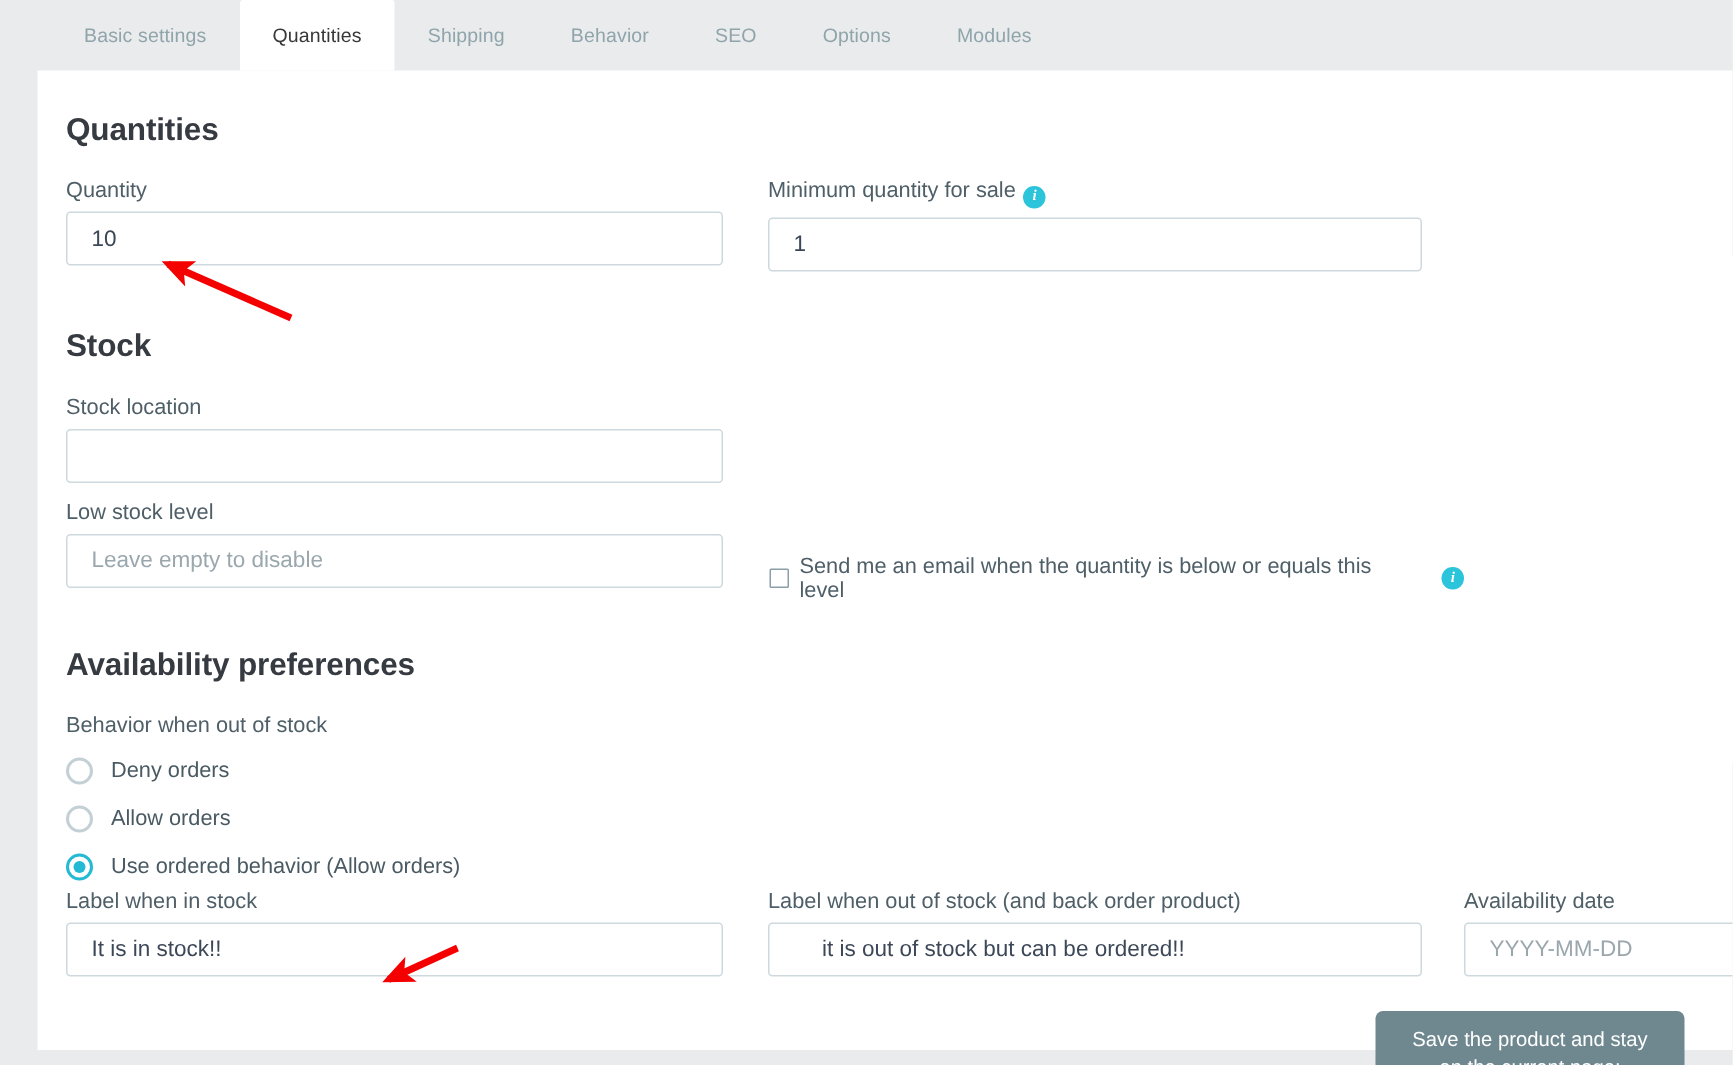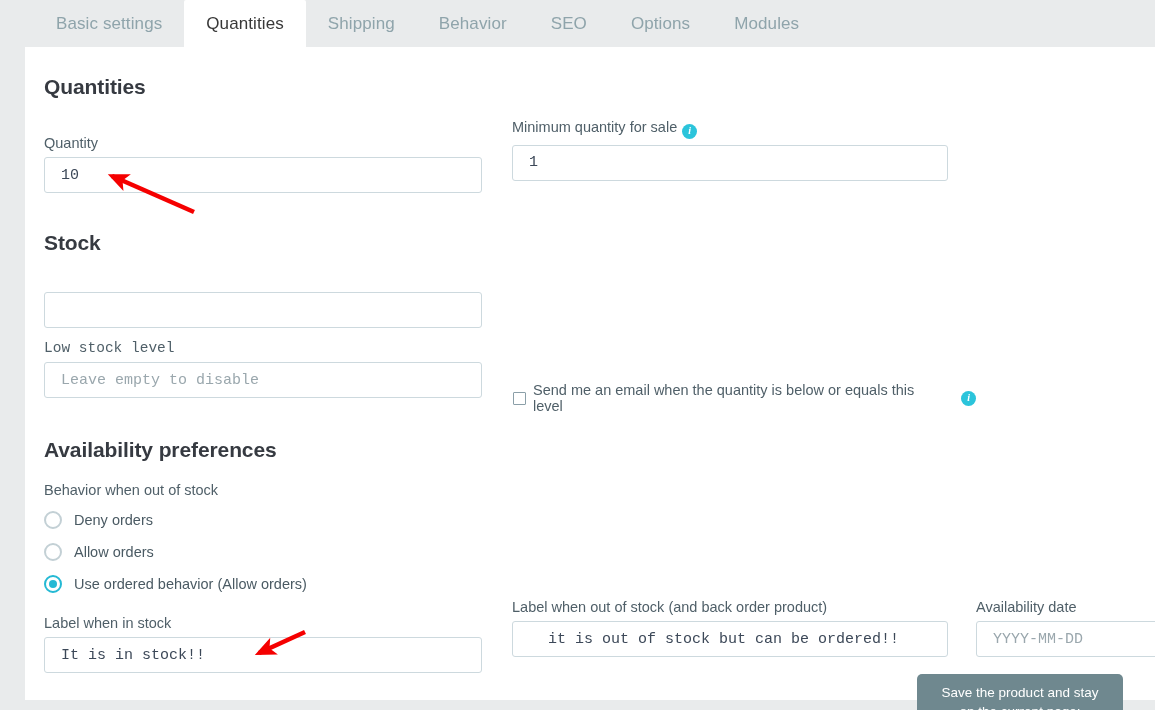--- a/index.html
+++ b/index.html
@@ -25,21 +25,21 @@
     width: 1155px; height: 47px;
     background: #e9ebec;
     display: flex;
     align-items: stretch;
   }
   .tab {
     display: flex;
     align-items: center;
     justify-content: center;
     padding: 0 22px;
-    font-size: 17px;
+    font-size: 13px;
     color: #8fa4ab;
     letter-spacing: .1px;
     cursor: pointer;
     user-select: none;
     background: transparent;
   }
   .tab:first-child { margin-left: 34px; }
   .tab.active {
     background: #ffffff;
     color: #383838;
@@ -80,27 +80,27 @@
   .txt {
     width: 438px;
     height: 36px;
     border: 1px solid #cdd9de;
     border-radius: 3px;
     background: #fff;
     font-size: 15px;
     color: #3c4858;
     padding: 0 12px 0 16px;
     outline: none;
-    font-family: Liberation Mono, monospace;
+    font-family: Liberation Sans, sans-serif;
   }
   .txt::placeholder { color: #9aa7ad; }
 
   
   .row { display: flex; }
-  .col-left  { width: 468px; margin-top: 16px; }
+  .col-left  { width: 468px; }
   .col-mid   { width: 464px; }
   .col-right { width: 300px; }
 
   
   .checkrow {
     display: flex;
     align-items: center;
     gap: 7px;
     font-size: 14.5px;
     color: #4f5f68;
@@ -237,23 +237,24 @@
             <span>Minimum quantity for sale</span><span class="info">i</span>
           </label>
           <input class="txt" type="text" style="width: 436px;" value="1">
         </div>
       </div>
 
       <h2 class="section-title" style="margin-top:38px;">Stock</h2>
 
       <div class="row" style="margin-top:21px;">
         <div class="col-left">
+          <label class="field-label">Stock location</label>
           <input class="txt" type="text" value="" style="">
 
-          <label class="field-label" style="margin-top:12px;font-family:Liberation Mono, monospace;">Low stock level</label>
+          <label class="field-label" style="margin-top:12px;">Low stock level</label>
           <input class="txt" type="text" placeholder="Leave empty to disable" style="">
         </div>
         <div class="col-mid" style="position:relative;">
           <div class="checkrow" style="position:absolute; top:106px; left:1px;">
             <input class="cbx" type="checkbox" style="">
             <span>Send me an email when the quantity is below or equals this level</span>
             <span class="info" style="margin-left:11px;">i</span>
           </div>
         </div>
       </div>

